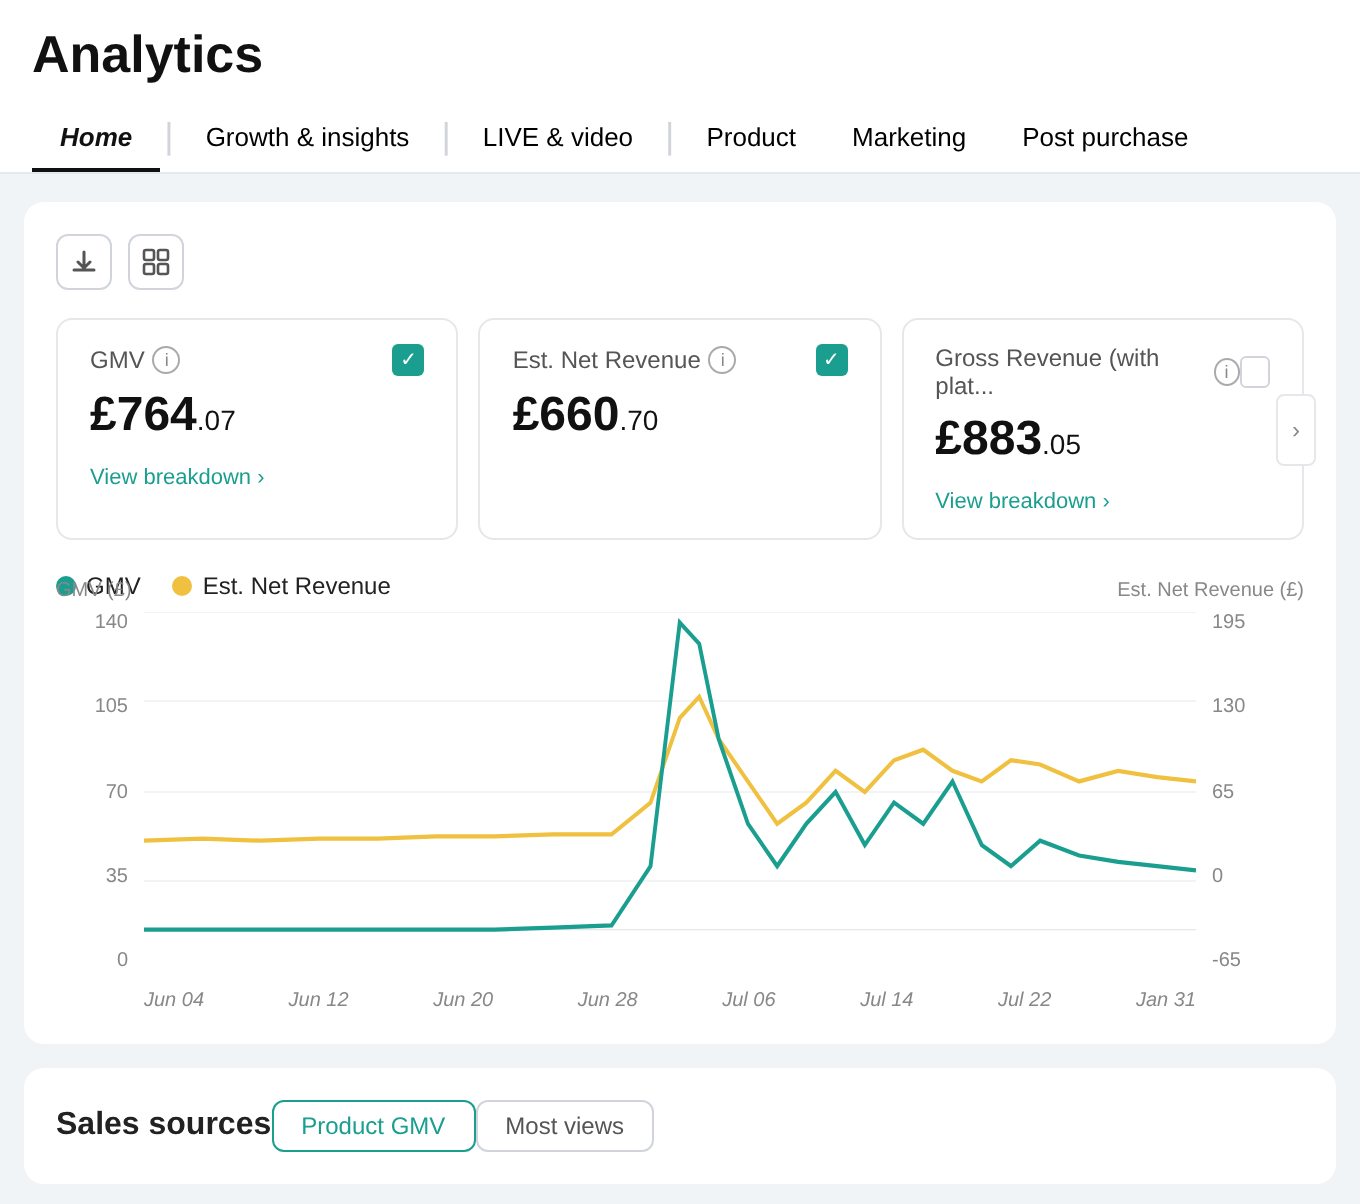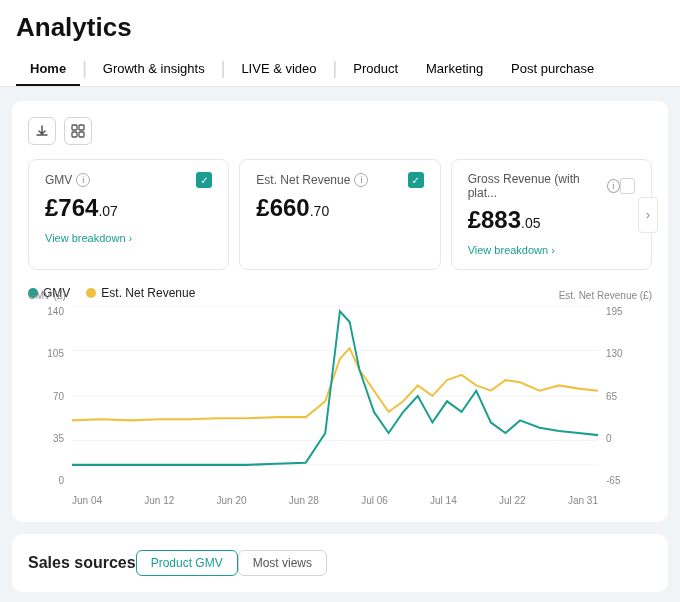--- a/index.html
+++ b/index.html
@@ -33,20 +33,21 @@
       font-size: 13px;
       color: #000000;
       cursor: pointer;
       border-bottom: 2px solid transparent;
       white-space: nowrap;
     }
     .nav-tab.active {
       color: #111;
       border-bottom: 2px solid #111;
       font-weight: 600;
+      font-style: italic;
     }
     .nav-separator {
       color: #d1d5db;
       font-size: 18px;
       padding: 0 2px;
       margin-bottom: 2px;
     }
     .main-content {
       padding: 14px 12px;
     }
@@ -281,20 +282,21 @@
     }
     .chart-x-labels {
       position: absolute;
       left: 44px;
       right: 54px;
       bottom: 0;
       display: flex;
       justify-content: space-between;
       font-size: 10px;
       color: #888;
+      font-style: italic;
     }
     .chart-ylabel-left {
       position: absolute;
       left: 0;
       top: -16px;
       font-size: 10px;
       color: #888;
     }
     .chart-ylabel-right {
       position: absolute;

